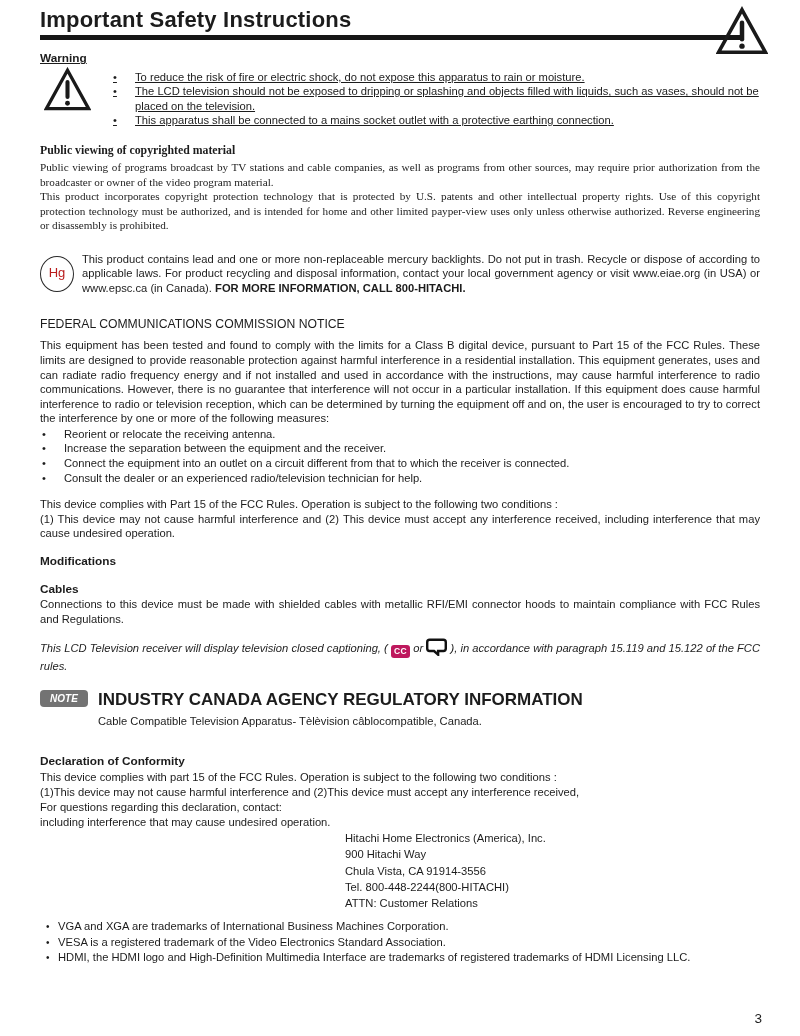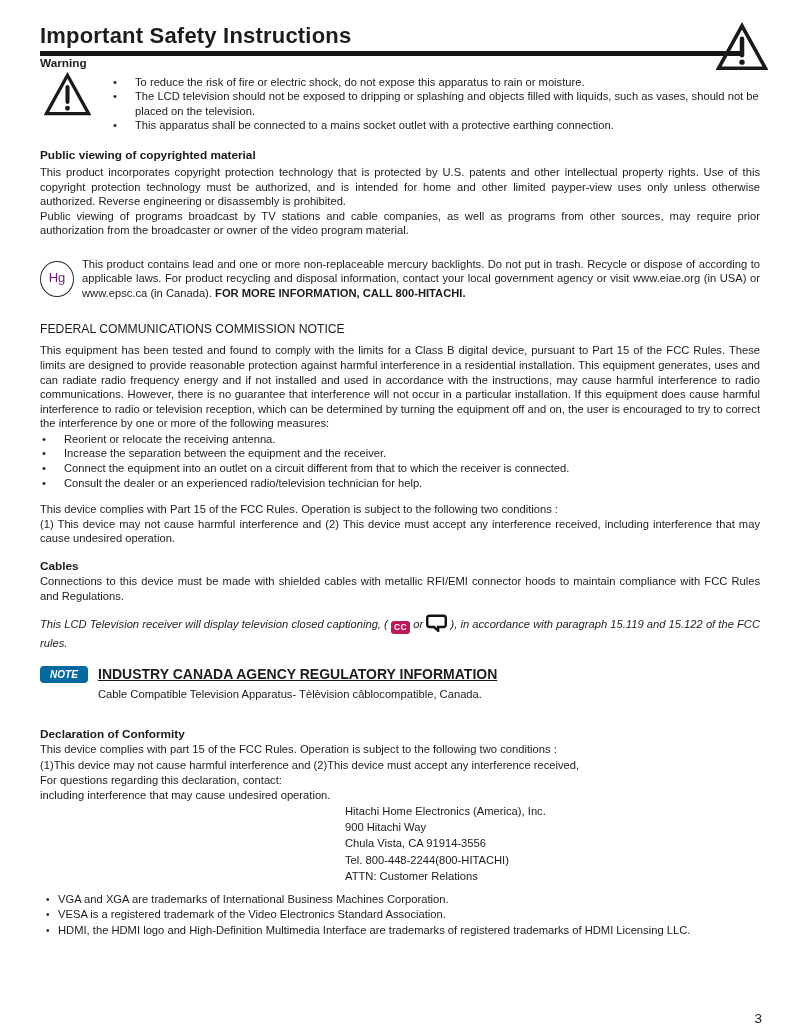--- a/index.html
+++ b/index.html
@@ -1,51 +1,51 @@
 <!DOCTYPE html>
 <html><head>
 <meta charset="utf-8">
 <style>
   html,body { margin:0; padding:0; background:#ffffff; }
   .page {
     width:800px; height:1036px; position:relative; background:#ffffff;
-    box-sizing:border-box; padding:24px 40px 0 40px;
+    box-sizing:border-box; padding:8px 40px 0 40px;
     font-family:"Liberation Sans", sans-serif; color:#1c1c1c;
     font-size:11.2px; line-height:1.3; overflow:hidden;
   }
   p { margin:0; }
   .just { text-align:justify; }
 
   
   .hdr { position:relative; }
   .title { font-size:22px; font-weight:900; letter-spacing:.2px; line-height:1.1; }
   .rule { height:5px; background:#161616; width:702px; margin-top:3px; }
   .hdr-tri { position:absolute; right:-8px; top:-2px; }
 
   
   .sh { font-weight:bold; font-size:11.8px; margin:0; }
   .sh-caps { font-weight:normal; font-size:12.2px; margin:0; }
 
   
-  .warning { position:relative; min-height:72px; }
+  .warning { margin-top:11px; position:relative; min-height:72px;text-decoration:underline; }
   .warn-tri { position:absolute; left:4px; top:16px; }
   .wbullets { margin-left:73px; margin-top:3px; }
   .brow { display:flex; }
   .brow .bdot { width:22px; flex:0 0 22px; text-align:left; }
   .brow .btext { flex:1; }
 
-  .pv { margin-top:15px; }
+  .pv { margin-top:15px;font-family:Liberation Serif, serif; }
   .pv .sh { margin-bottom:2px; }
 
   .hg { margin-top:19px; }
   .hg-row { display:flex; margin-top:5px; align-items:center; }
   .hg-icon {
     flex:0 0 34px; width:34px; height:36px; border:1.6px solid #2a2a2a;
     border-radius:50%; display:flex; align-items:center; justify-content:center;
-    font-size:13px; color:#701a75; margin-right:8px; box-sizing:border-box;
+    font-size:13px; color:#b91c1c; margin-right:8px; box-sizing:border-box;
   }
   .hg-text { flex:1; }
 
   .fcc { margin-top:21px; }
   .fcc .sh-caps { margin-bottom:6px; }
   .fcc-bullets { margin-top:1px; }
   .fcc-bullets .bdot { width:24px; flex:0 0 24px; padding-left:2px; box-sizing:border-box; }
   .conditions { margin-top:12px; }
 
   .mods { margin-top:13px; }
@@ -55,25 +55,25 @@
   .ccnote { margin-top:11px; font-style:italic; }
   .cc-box {
     display:inline-block; background:#be185d; color:#fff; font-style:normal;
     font-weight:bold; font-size:8.5px; line-height:13px; padding:0 3px;
     border-radius:3px; vertical-align:-2px; letter-spacing:.5px;
   }
   .bubble { vertical-align:-4px; }
 
   .canada { margin-top:15px; display:flex; }
   .note-badge {
-    flex:0 0 48px; width:48px; height:17px; background:#0369a1; color:#fff;
+    flex:0 0 48px; width:48px; height:17px; background:#737373; color:#fff;
     border-radius:4px; font-style:italic; font-weight:bold; font-size:10px;
     display:flex; align-items:center; justify-content:center; margin-right:10px; margin-top:1px;
   }
-  .canada-h { font-weight:bold; font-size:14px;text-decoration:underline; }
+  .canada-h { font-weight:bold; font-size:17px; }
   .canada-sub { margin-top:3px; }
 
   .decl { margin-top:26px; }
   .decl .dline { line-height:1.35; }
   .contact { margin-left:305px; line-height:1.45; }
 
   .tms { margin-top:8px; }
   .tms .brow { line-height:1.38; }
   .tms .bdot { width:12px; flex:0 0 12px; margin-left:6px; font-size:10px; padding-top:1px; }
 
@@ -116,22 +116,22 @@
       </div>
       <div class="brow">
         <span class="bdot">•</span>
         <span class="btext">This apparatus shall be connected to a mains socket outlet with a protective earthing connection.</span>
       </div>
     </div>
   </div>
 
   <div class="pv">
     <div class="sh">Public viewing of copyrighted material</div>
+    <p class="just">Public viewing of programs broadcast by TV stations and cable companies, as well as programs from other sources, may require prior authorization from the broadcaster or owner of the video program material.</p>
     <p class="just">This product incorporates copyright protection technology that is protected by U.S. patents and other intellectual property rights. Use of this copyright protection technology must be authorized, and is intended for home and other limited payper-view uses only unless otherwise authorized. Reverse engineering or disassembly is prohibited.</p>
-    <p class="just">Public viewing of programs broadcast by TV stations and cable companies, as well as programs from other sources, may require prior authorization from the broadcaster or owner of the video program material.</p>
   </div>
 
   <div class="hg">
     <div class="hg-row">
       <span class="hg-icon">Hg</span>
       <p class="hg-text just"><span>This product contains lead and one or more non-replaceable mercury backlights. Do not put in trash. Recycle or dispose of according to applicable laws. For product recycling and disposal information, contact your local government agency or visit www.eiae.org (in USA) or www.epsc.ca (in Canada). </span><b>FOR MORE INFORMATION, CALL 800-HITACHI.</b></p>
     </div>
   </div>
 
   <div class="fcc">
@@ -155,20 +155,21 @@
         <span class="btext">Consult the dealer or an experienced radio/television technician for help.</span>
       </div>
     </div>
     <div class="conditions">
       <p>This device complies with Part 15 of the FCC Rules. Operation is subject to the following two conditions :</p>
       <p class="just">(1) This device may not cause harmful interference and (2) This device must accept any interference received, including interference that may cause undesired operation.</p>
     </div>
   </div>
 
   <div class="mods">
+    <div class="sh">Modifications</div>
   </div>
 
   <div class="cables">
     <div class="sh">Cables</div>
     <p class="just">Connections to this device must be made with shielded cables with metallic RFI/EMI connector hoods to maintain compliance with FCC Rules and Regulations.</p>
   </div>
 
   <p class="ccnote"><span>This LCD Television receiver will display television closed captioning, ( </span><span class="cc-box">CC</span><span> or </span><span class="bubble"><svg width="21" height="18" viewBox="0 0 26 22">
           <path d="M4.5,2 h17 a3,3 0 0 1 3,3 v8 a3,3 0 0 1 -3,3 h-6.5 v4.5 l-5,-4.5 h-5.5 a3,3 0 0 1 -3,-3 v-8 a3,3 0 0 1 3,-3 z" fill="none" stroke="#111" stroke-width="3"></path>
         </svg></span><span> ), in accordance with paragraph 15.119 and 15.122 of the FCC rules.</span></p>

